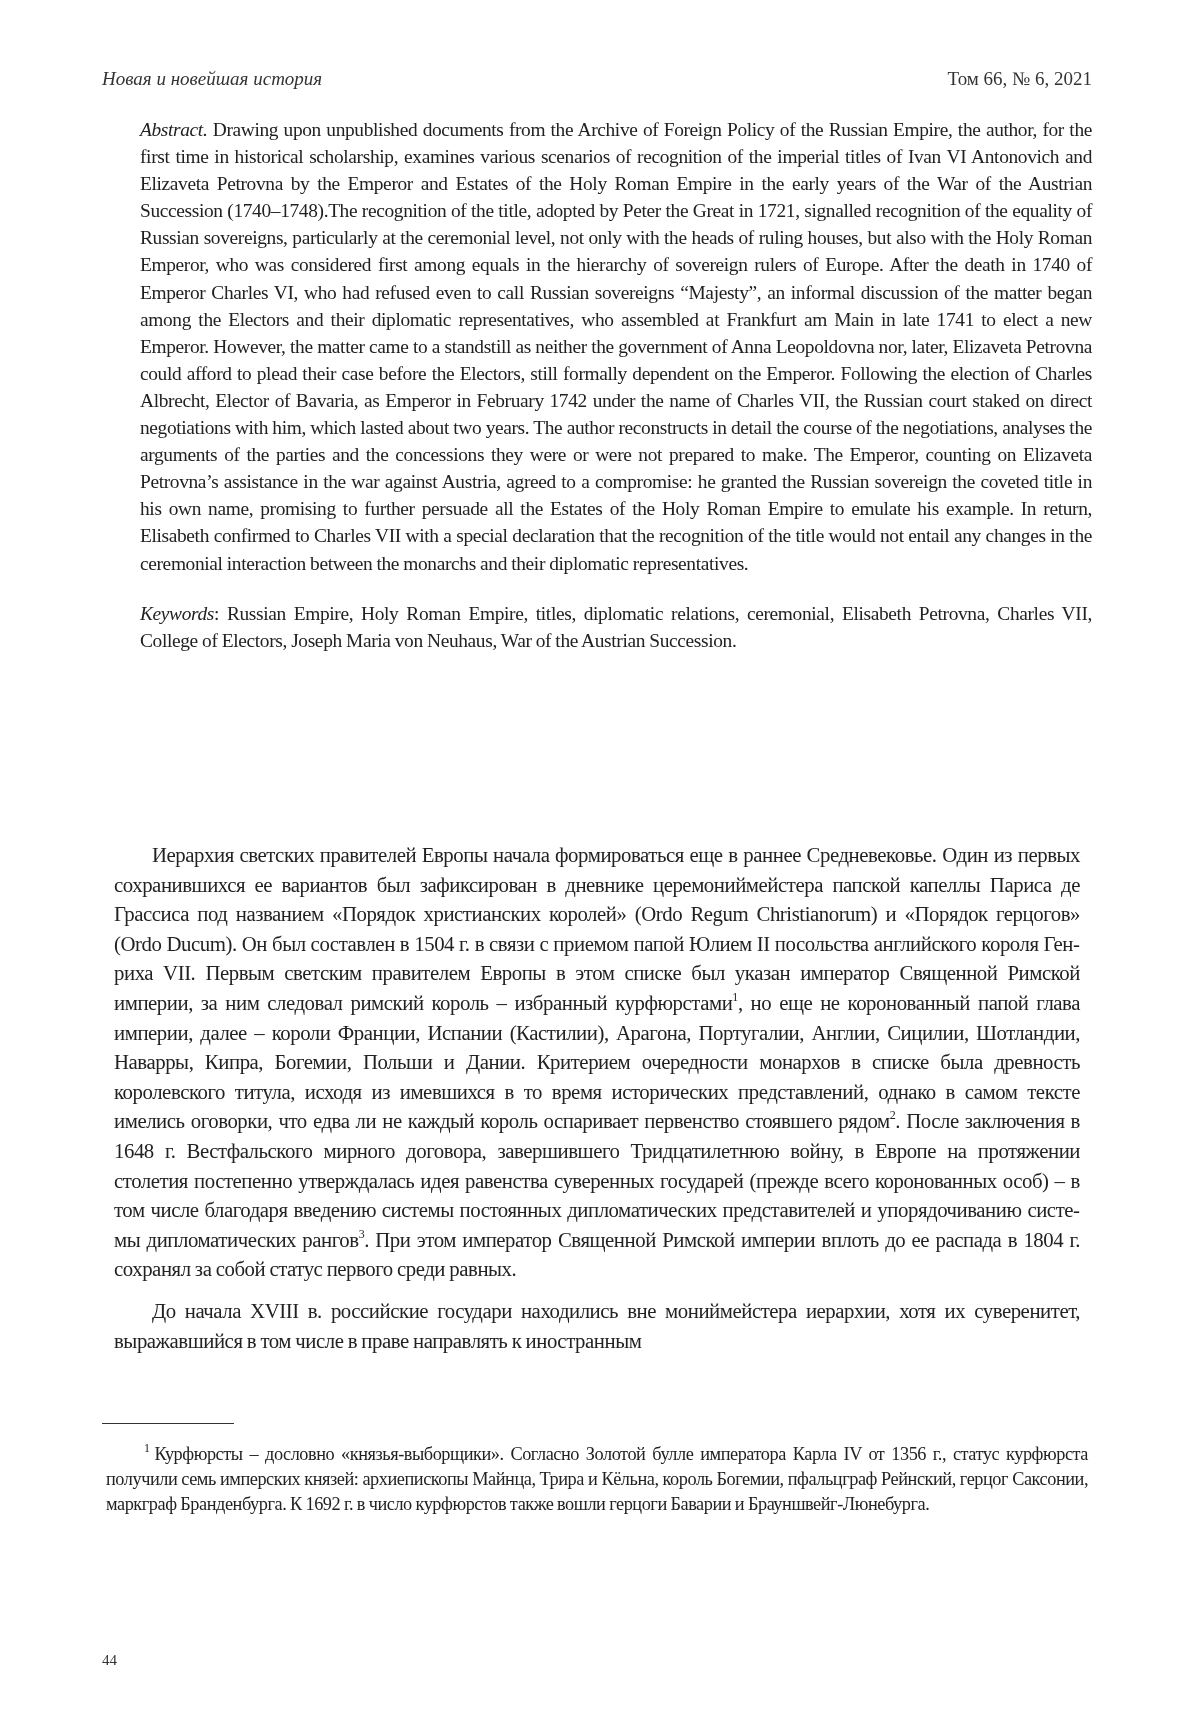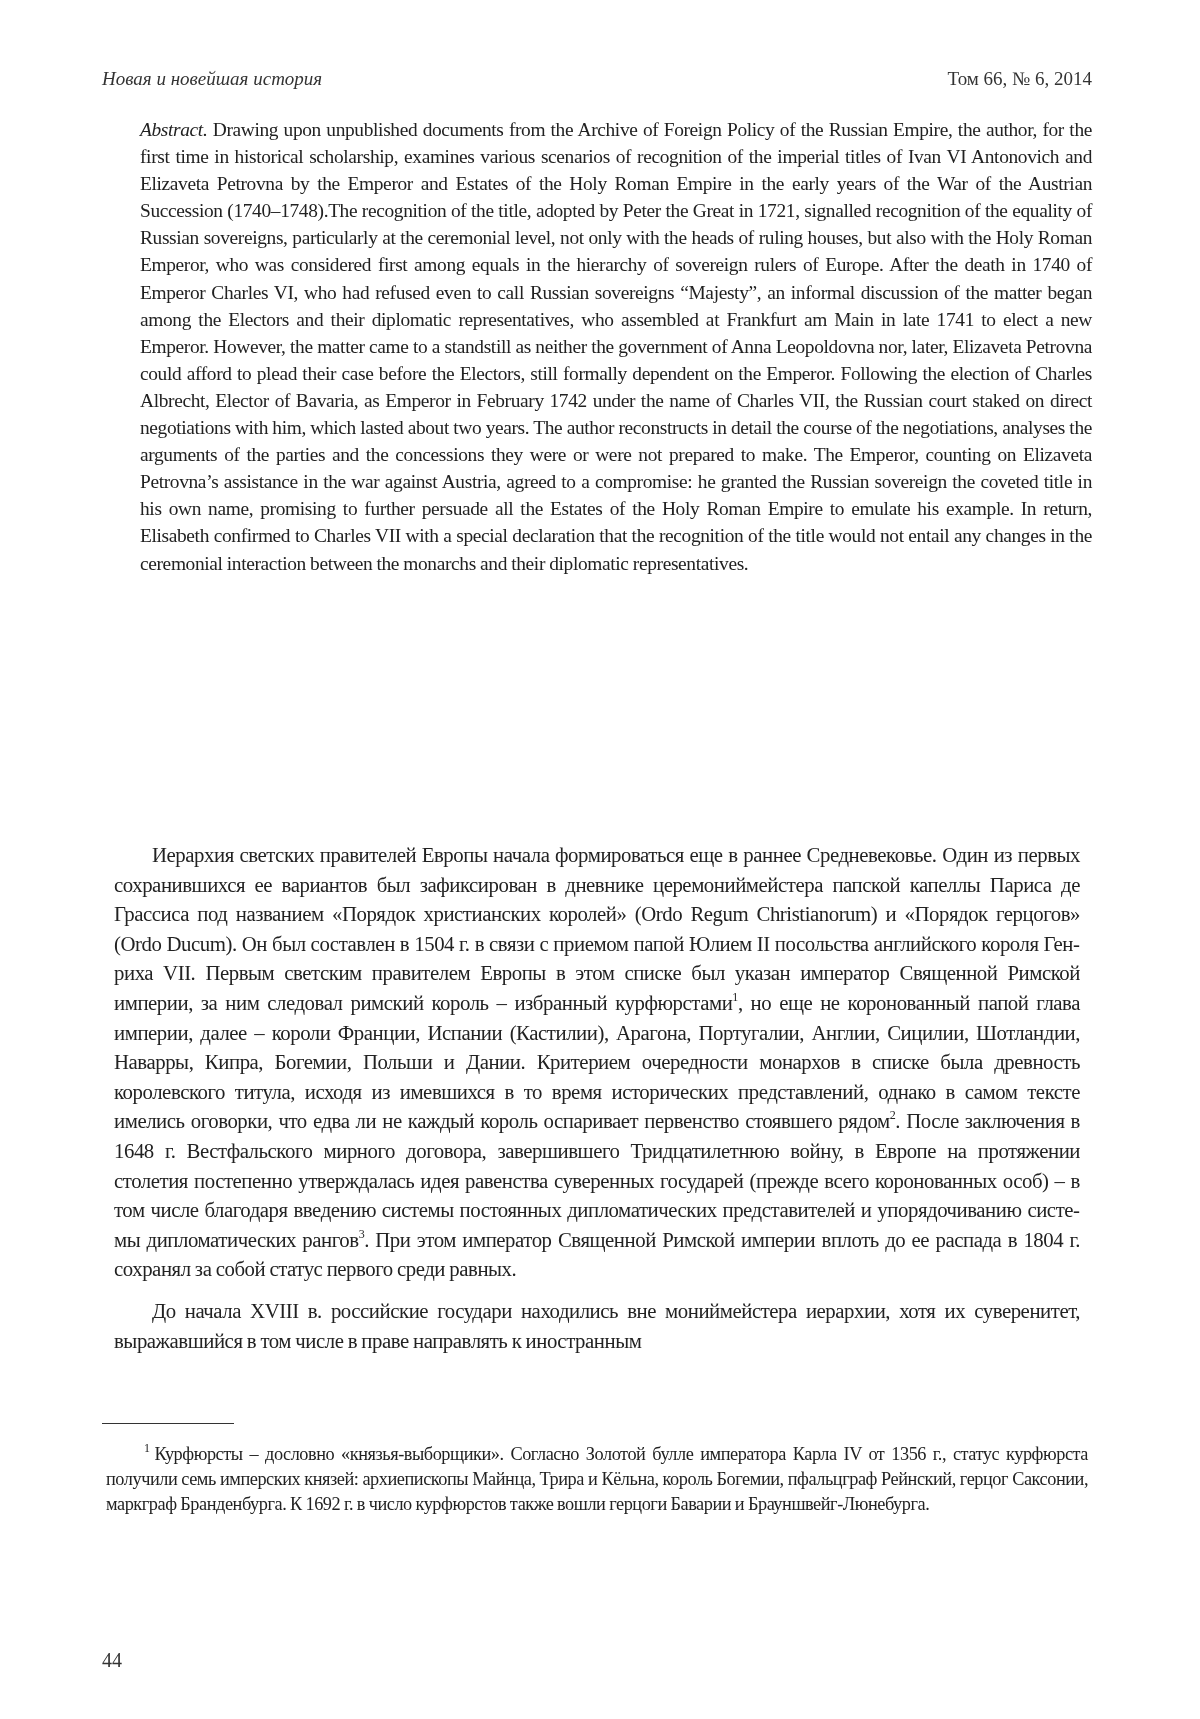--- a/index.html
+++ b/index.html
@@ -37,35 +37,36 @@
   .footnotes {
     position: absolute; left: 102px; top: 1438px; width: 990px;
     font-size: 18.3px; line-height: 25px; text-align: justify;
     letter-spacing: -0.45px; word-spacing: -0.4px;
   }
   .footnotes p { margin: 4px; text-indent: 38px; }
   .footnotes .fn-mark { font-size: 12px; vertical-align: 8px; line-height: 0; margin-right: 5px; }
   .footnotes .it { font-style: italic; }
   .page-number {
     position: absolute; left: 102px; top: 1647px;
-    font-size: 20px; line-height: 26px; color: #333;
+    font-size: 15px; line-height: 26px; color: #333;
   }
 </style>
 </head>
 <body>
 
 <div class="page">
 
   <div class="running-head">
     <span class="left">Новая и новейшая история</span>
-    <span class="right">Том 66, № 6, 2014</span>
+    <span class="right">Том 66, № 6, 2021</span>
   </div>
 
   <div class="abstract-block">
     <p><span class="label">Abstract.</span><span> Drawing upon unpublished documents from the Archive of Foreign Policy of the Rus­sian Empire, the author, for the first time in historical scholarship, examines various scenarios of recognition of the imperial titles of Ivan VI Antonovich and Elizaveta Petrovna by the Emperor and Estates of the Holy Roman Empire in the early years of the War of the Austrian Succession (1740–1748).The recognition of the title, adopted by Peter the Great in 1721, signalled recognition of the equality of Russian sovereigns, particularly at the ceremonial level, not only with the heads of ruling houses, but also with the Holy Roman Emperor, who was considered first among equals in the hierarchy of sovereign rulers of Europe. After the death in 1740 of Emperor Charles VI, who had refused even to call Russian sovereigns “Majesty”, an informal discussion of the matter began among the Electors and their diplomatic representatives, who assembled at Frankfurt am Main in late 1741 to elect a new Emperor. However, the matter came to a standstill as neither the govern­ment of Anna Leopoldovna nor, later, Elizaveta Petrovna could afford to plead their case before the Electors, still formally dependent on the Emperor. Following the election of Charles Albrecht, Elector of Bavaria, as Emperor in February 1742 under the name of Charles VII, the Russian court staked on direct negotiations with him, which lasted about two years. The author reconstructs in detail the course of the negotiations, analyses the arguments of the parties and the concessions they were or were not prepared to make.  The Emperor, counting on Elizaveta Petrovna’s assistance in the war against Austria, agreed to a compromise: he granted the Russian sovereign the coveted title in his own name, promising to further persuade all the Estates of the Holy Roman Empire to emulate his example. In return, Elisabeth confirmed to Charles VII with a special declaration that the recognition of the title would not entail any changes in the ceremonial interaction between the monarchs and their diplomatic representatives.</span></p>
+    <p class="keywords"><span class="label">Keywords</span><span>: Russian Empire, Holy Roman Empire, titles, diplomatic relations, ceremonial, Elisa­beth Petrovna, Charles VII, College of Electors, Joseph Maria von Neuhaus, War of the Austrian Succession.</span></p>
   </div>
 
   <div class="body-text">
     <p><span>Иерархия светских правителей Европы начала формироваться еще в раннее Средневе­ковье. Один из первых сохранившихся ее вариантов был зафиксирован в дневнике цере­мониймейстера папской капеллы Париса де Грассиса под названием «Порядок христиан­ских королей» (Ordo Regum Christianorum) и «Порядок герцогов» (Ordo Ducum). Он был составлен в 1504 г. в связи с приемом папой Юлием II посольства английского короля Ген­риха VII. Первым светским правителем Европы в этом списке был указан император Свя­щенной Римской империи, за ним следовал римский король – избранный курфюрстами</span><sup>1</sup><span>, но еще не коронованный папой глава империи, далее – короли Франции, Испании (Ка­стилии), Арагона, Португалии, Англии, Сицилии, Шотландии, Наварры, Кипра, Богемии, Польши и Дании. Критерием очередности монархов в списке была древность королевско­го титула, исходя из имевшихся в то время исторических представлений, однако в самом тексте имелись оговорки, что едва ли не каждый король оспаривает первенство стоявшего рядом</span><sup>2</sup><span>. После заключения в 1648 г. Вестфальского мирного договора, завершившего Три­дцатилетнюю войну, в Европе на протяжении столетия постепенно утверждалась идея ра­венства суверенных государей (прежде всего коронованных особ) – в том числе благодаря введению системы постоянных дипломатических представителей и упорядочиванию систе­мы дипломатических рангов</span><sup>3</sup><span>. При этом император Священной Римской империи вплоть до ее распада в 1804 г. сохранял за собой статус первого среди равных.</span></p>
     <p>До начала XVIII в. российские государи находились вне мониймейстера иерархии, хотя их суверенитет, выражавшийся в том числе в праве направлять к иностранным</p>
   </div>
 
   <div class="footnote-rule"></div>
 
   <div class="footnotes">

